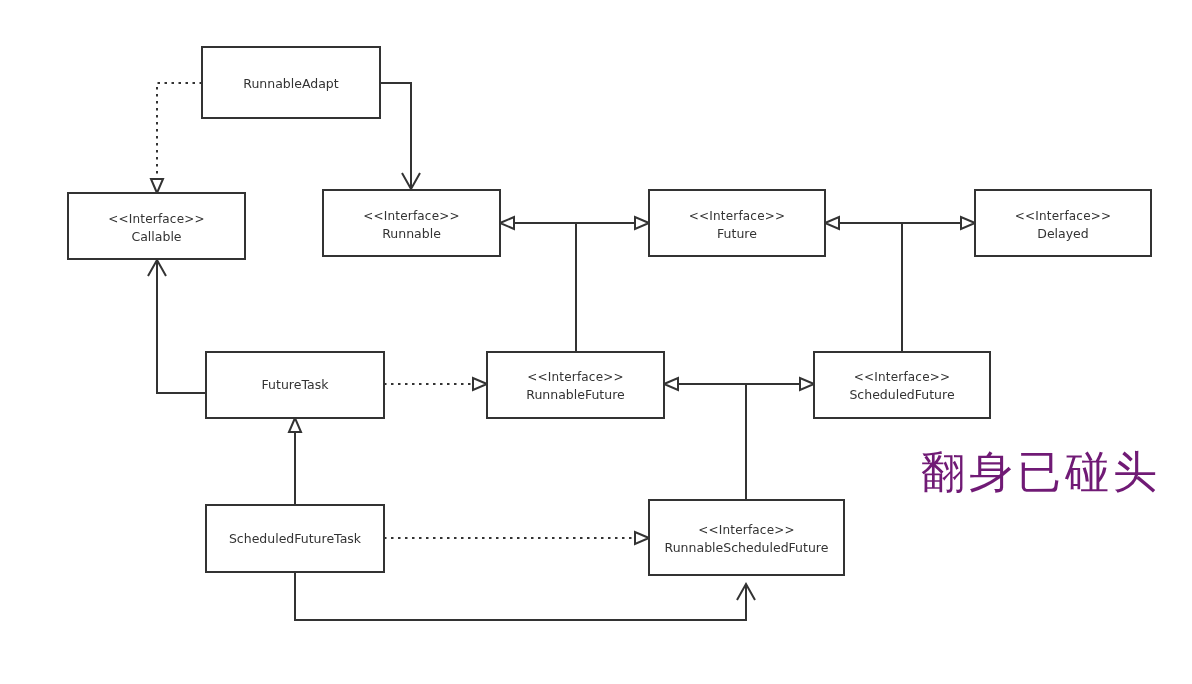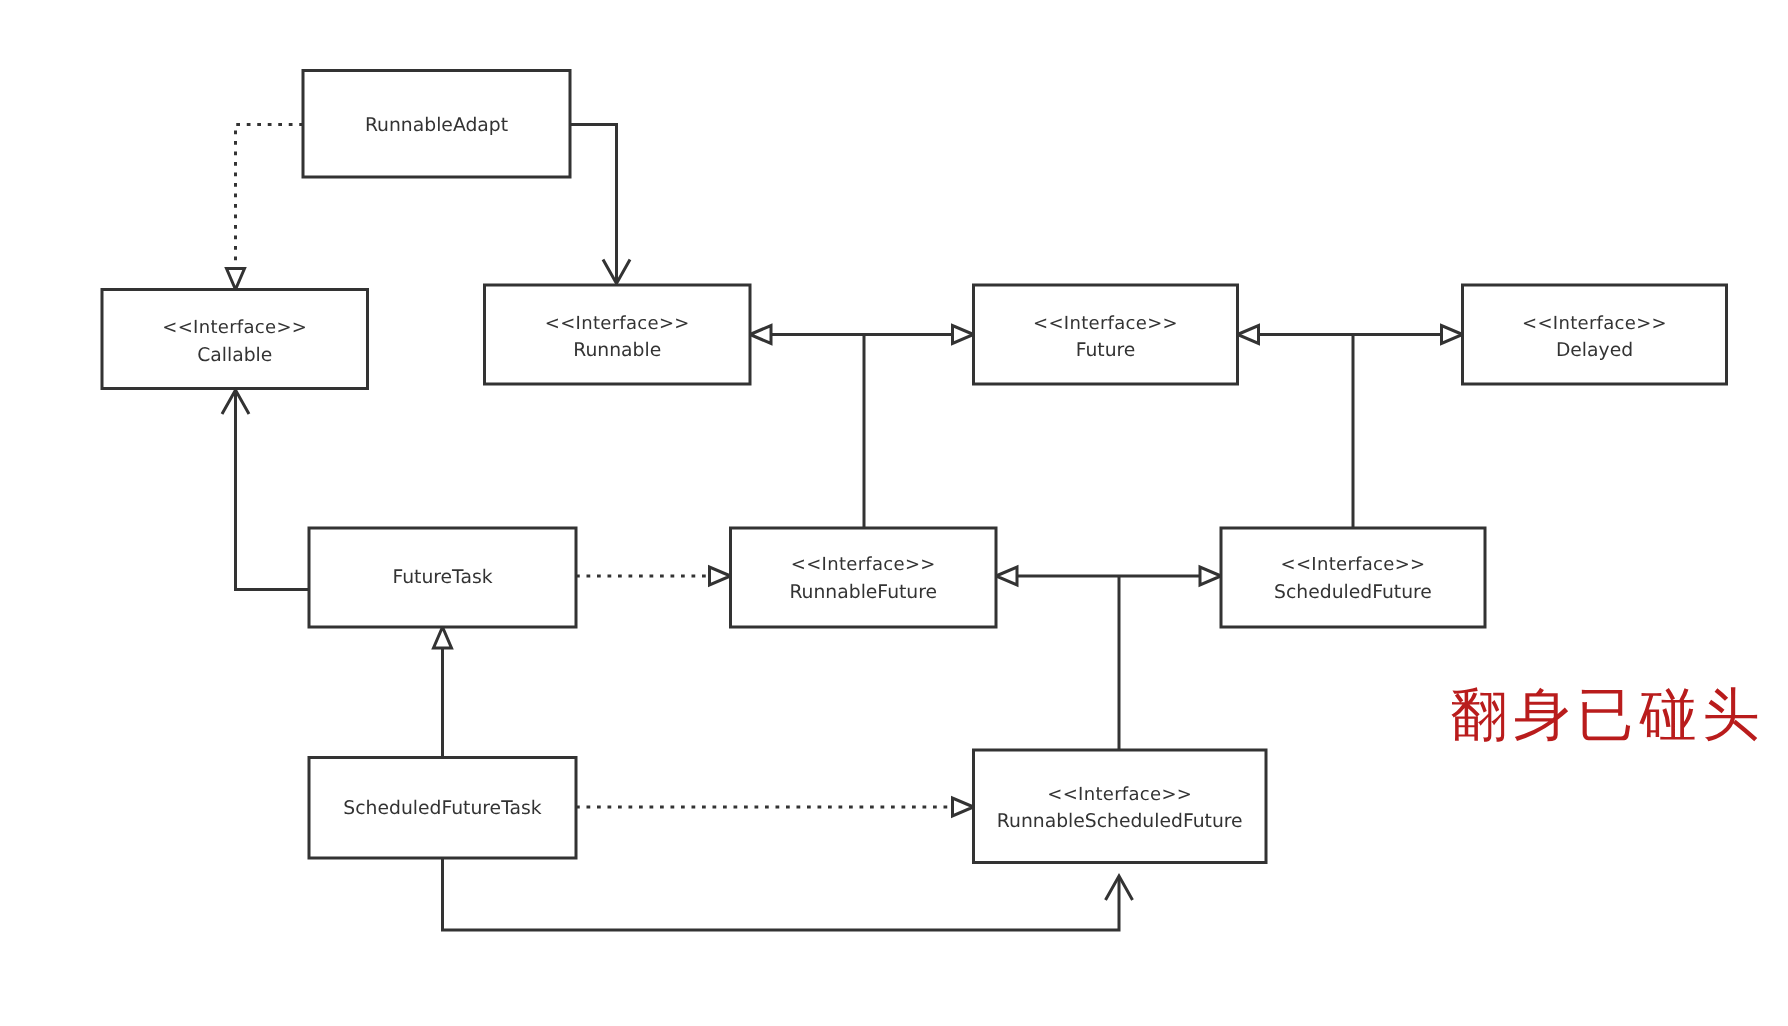--- a/index.html
+++ b/index.html
@@ -61,25 +61,25 @@
     stroke-linejoin: miter;
   }
   .arrowhead-hollow {
     fill: #ffffff;
     stroke: #333333;
     stroke-width: 2;
     stroke-linejoin: miter;
   }
   .watermark {
     position: absolute;
-    right: 36px;
+    right: 52px;
     bottom: 30px;
-    color: #b91c1c;
+    color: #701a75;
     font-family: "DejaVu Sans", "Liberation Sans", sans-serif;
-    font-size: 38px;
+    font-size: 44px;
     letter-spacing: 4px;
     white-space: nowrap;
     user-select: none;
   }
 </style>
 </head>
 <body>
 
 <div id="diagram-root">
 

